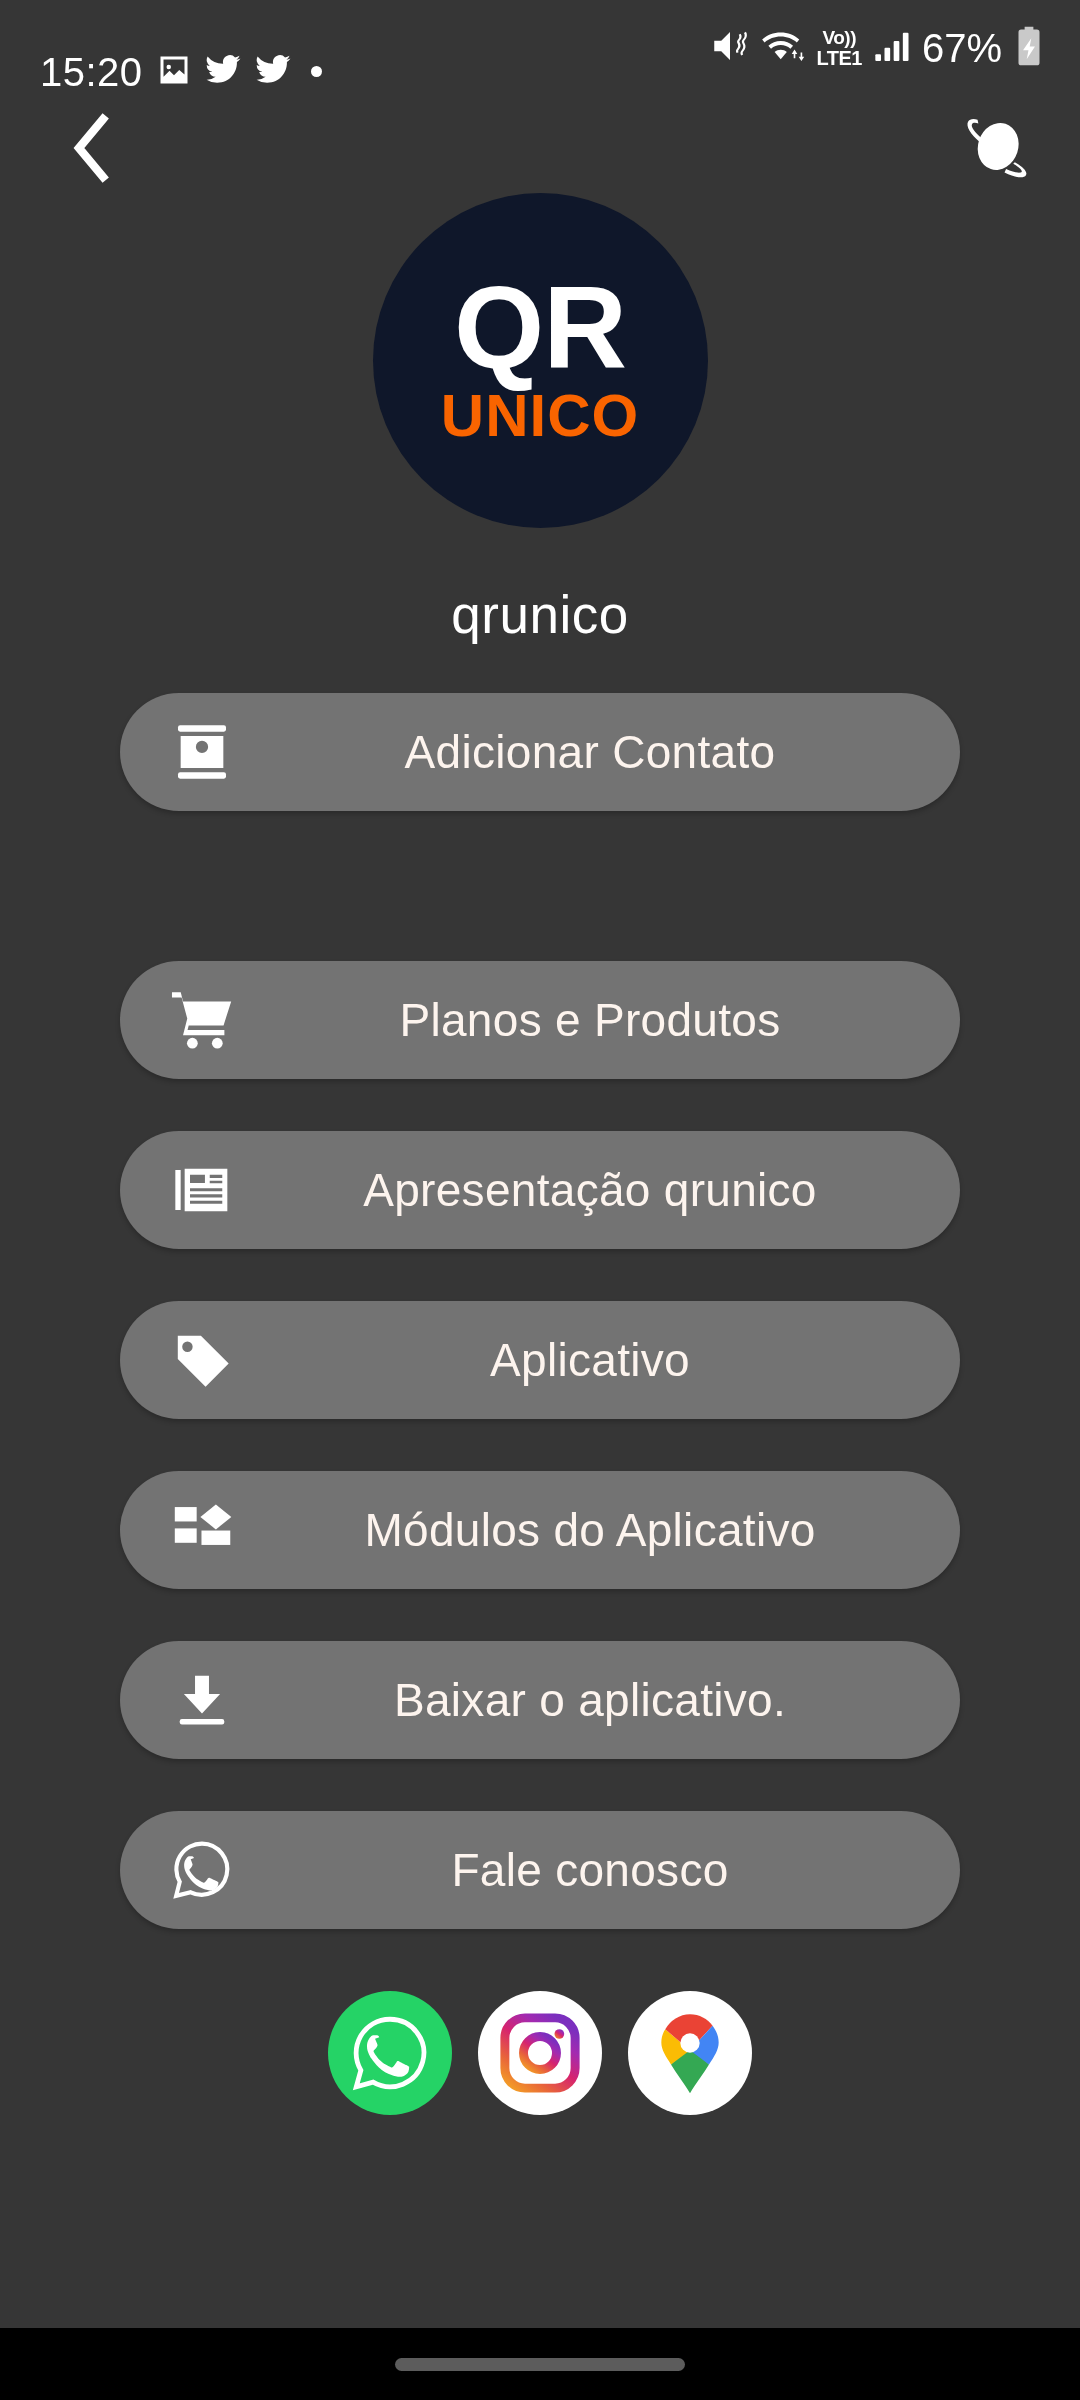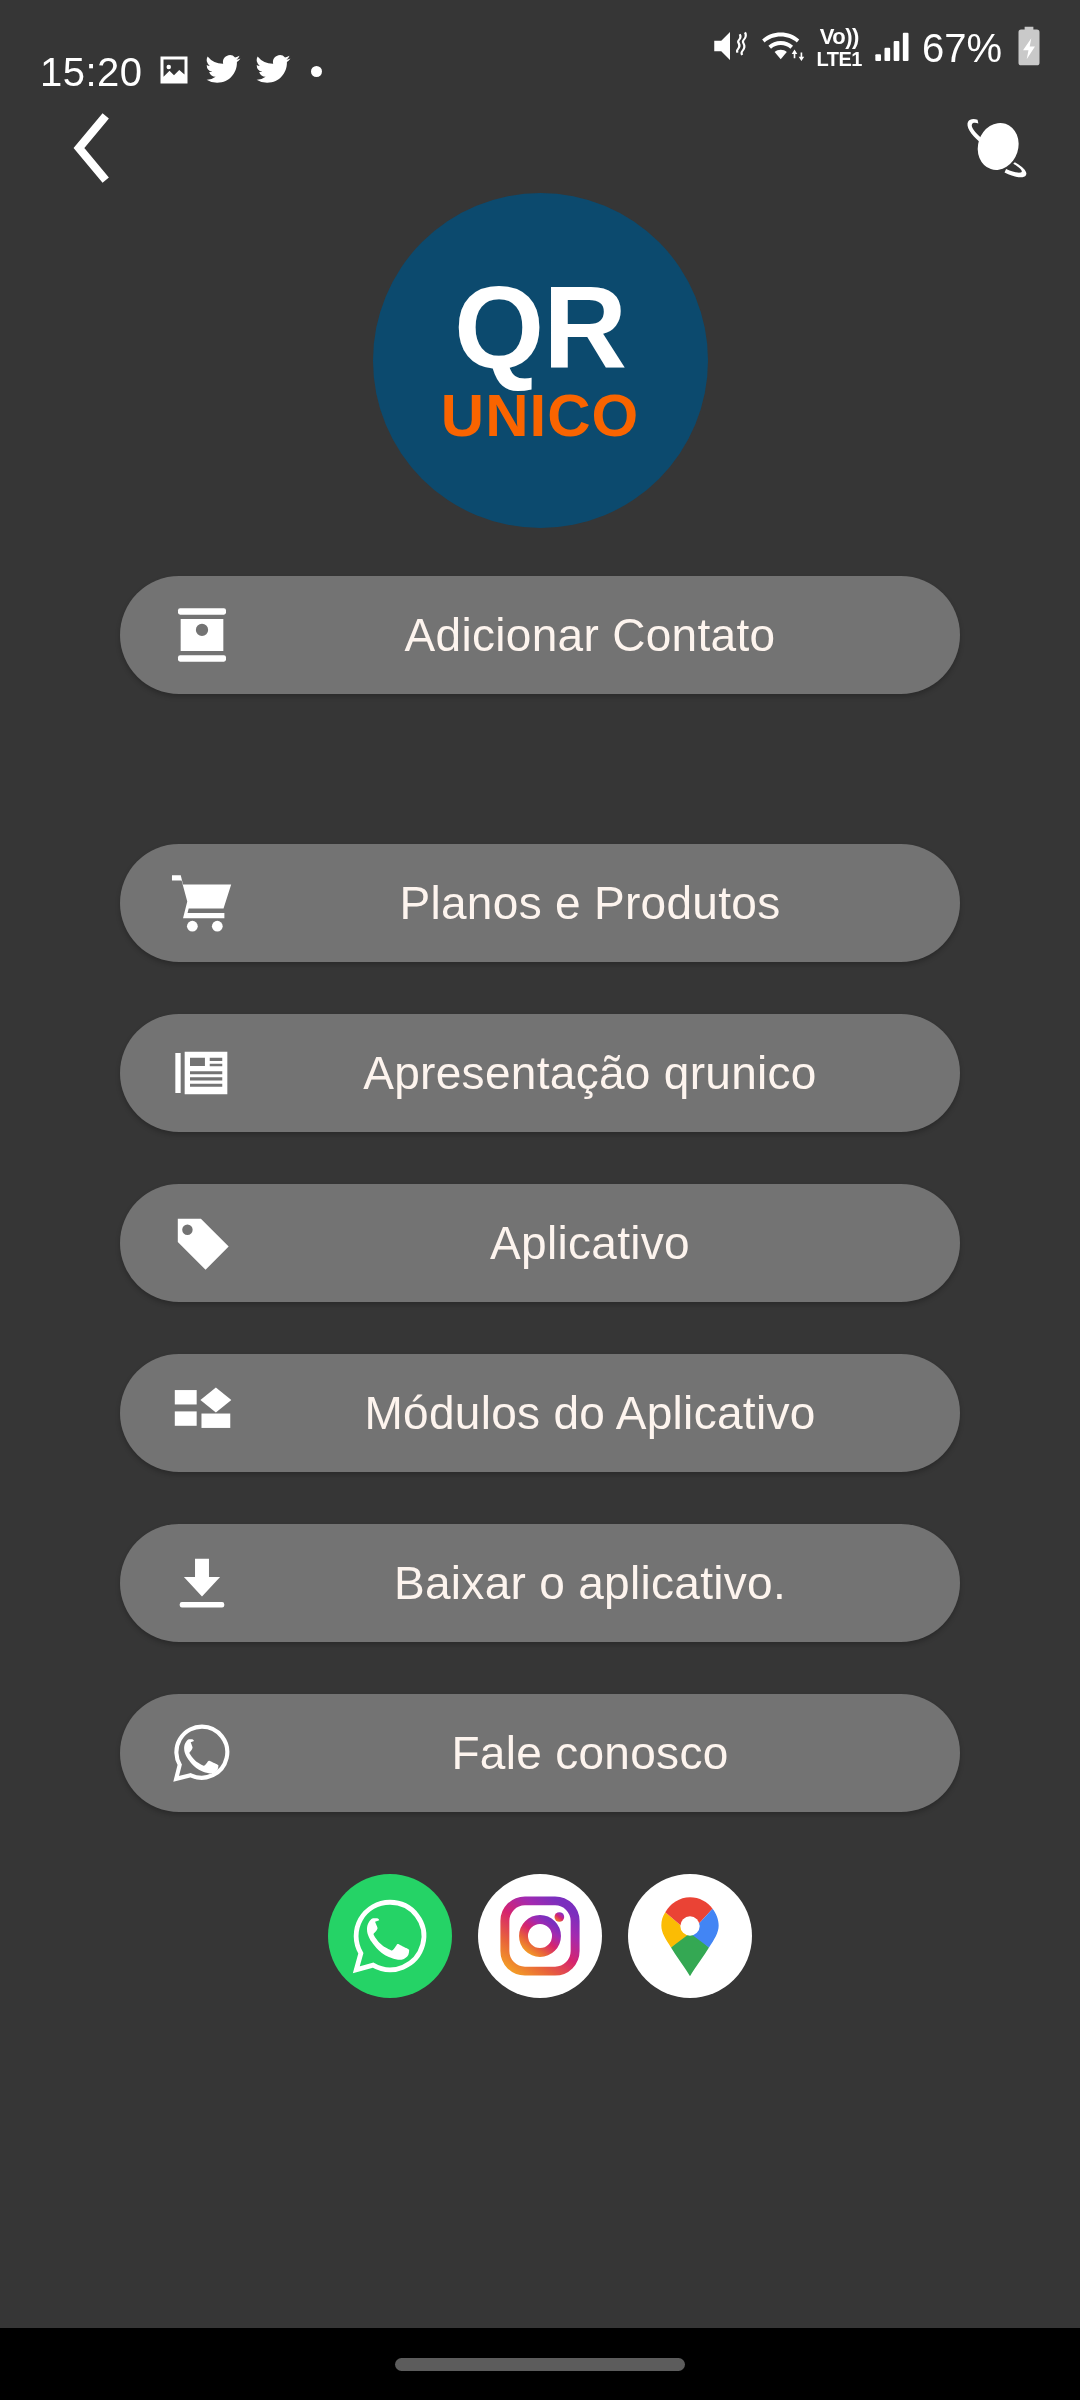--- a/index.html
+++ b/index.html
@@ -28,35 +28,35 @@
   }
   .sb-left { display:flex; align-items:center; gap:13px;margin-top:48px; }
   .sb-clock { font-size:40px; font-weight:400; letter-spacing:0.5px; line-height:1; }
   .sb-right { display:flex; align-items:center; gap:10px; }
   .sb-batt-txt { font-size:40px; font-weight:400; line-height:1; letter-spacing:0px; }
   .sb-dot { width:11px; height:11px; border-radius:50%; background:#fff; margin-left:6px; }
   .volte-block {
     display:flex; flex-direction:column; align-items:center;
     justify-content:center; line-height:1; color:#fff;
   }
-  .volte-top { font-size:22px; font-weight:700; letter-spacing:-0.5px; }
+  .volte-top { font-size:19px; font-weight:700; letter-spacing:-0.5px; }
   .volte-bot { font-size:20px; font-weight:700; letter-spacing:-0.5px; margin-top:1px;}
 
   
   .navbar {
     height:110px; flex:0 0 110px;
     display:flex; align-items:center; justify-content:space-between;
     padding:0 48px 0 62px;
   }
 
   
   .profile { display:flex; flex-direction:column; align-items:center; }
   .logo-circle {
     width:335px; height:335px; border-radius:50%;
-    background:#0c4a6e;
+    background:#0f172a;
     display:flex; flex-direction:column;
     align-items:center; justify-content:center;
     margin-top:-12px;
   }
   .logo-qr {
     color:#ffffff; font-weight:700; font-size:116px;
     letter-spacing:-1px; line-height:0.92;
     font-family:"Liberation Sans", sans-serif;
   }
   .logo-unico {
@@ -200,20 +200,21 @@
         <path d="M4.2 4.2 L24.3 23.6" stroke="#ffffff" stroke-width="1.6" fill="none" opacity="0"></path>
       </svg>
     </span>
   </div>
 
   <div class="profile">
     <div class="logo-circle">
       <div class="logo-qr">QR</div>
       <div class="logo-unico">UNICO</div>
     </div>
+    <div class="username">qrunico</div>
   </div>
 
   <div class="btnlist">
 
     <div class="pill gap-after">
       <span class="pill-icon">
         <svg width="64" height="64" viewBox="0 0 24 24" fill="#ffffff">
           <rect x="3" y="2" width="18" height="2.4" rx="0.8"></rect>
           <rect x="3" y="19.6" width="18" height="2.4" rx="0.8"></rect>
           <path d="M4 6h16v12H4V6zm8 1.8a2.3 2.3 0 1 0 0 4.6 2.3 2.3 0 0 0 0-4.6zM6.6 16.4c.5-2 2.7-3 5.4-3s4.9 1 5.4 3H6.6z"></path>

